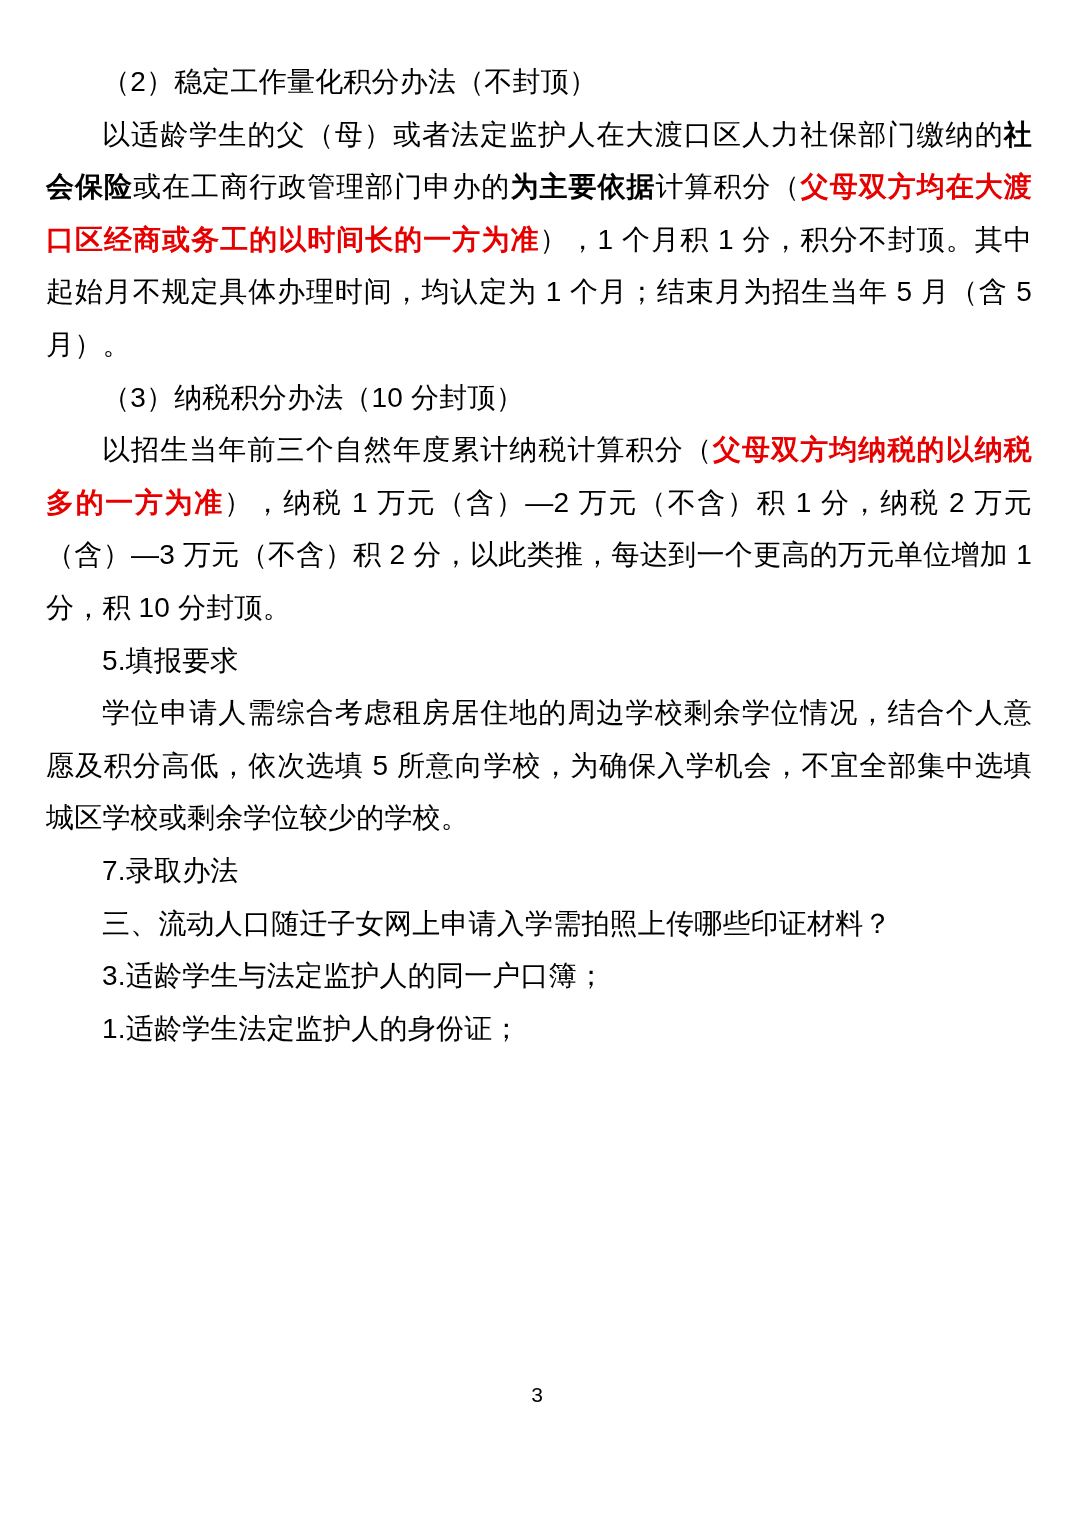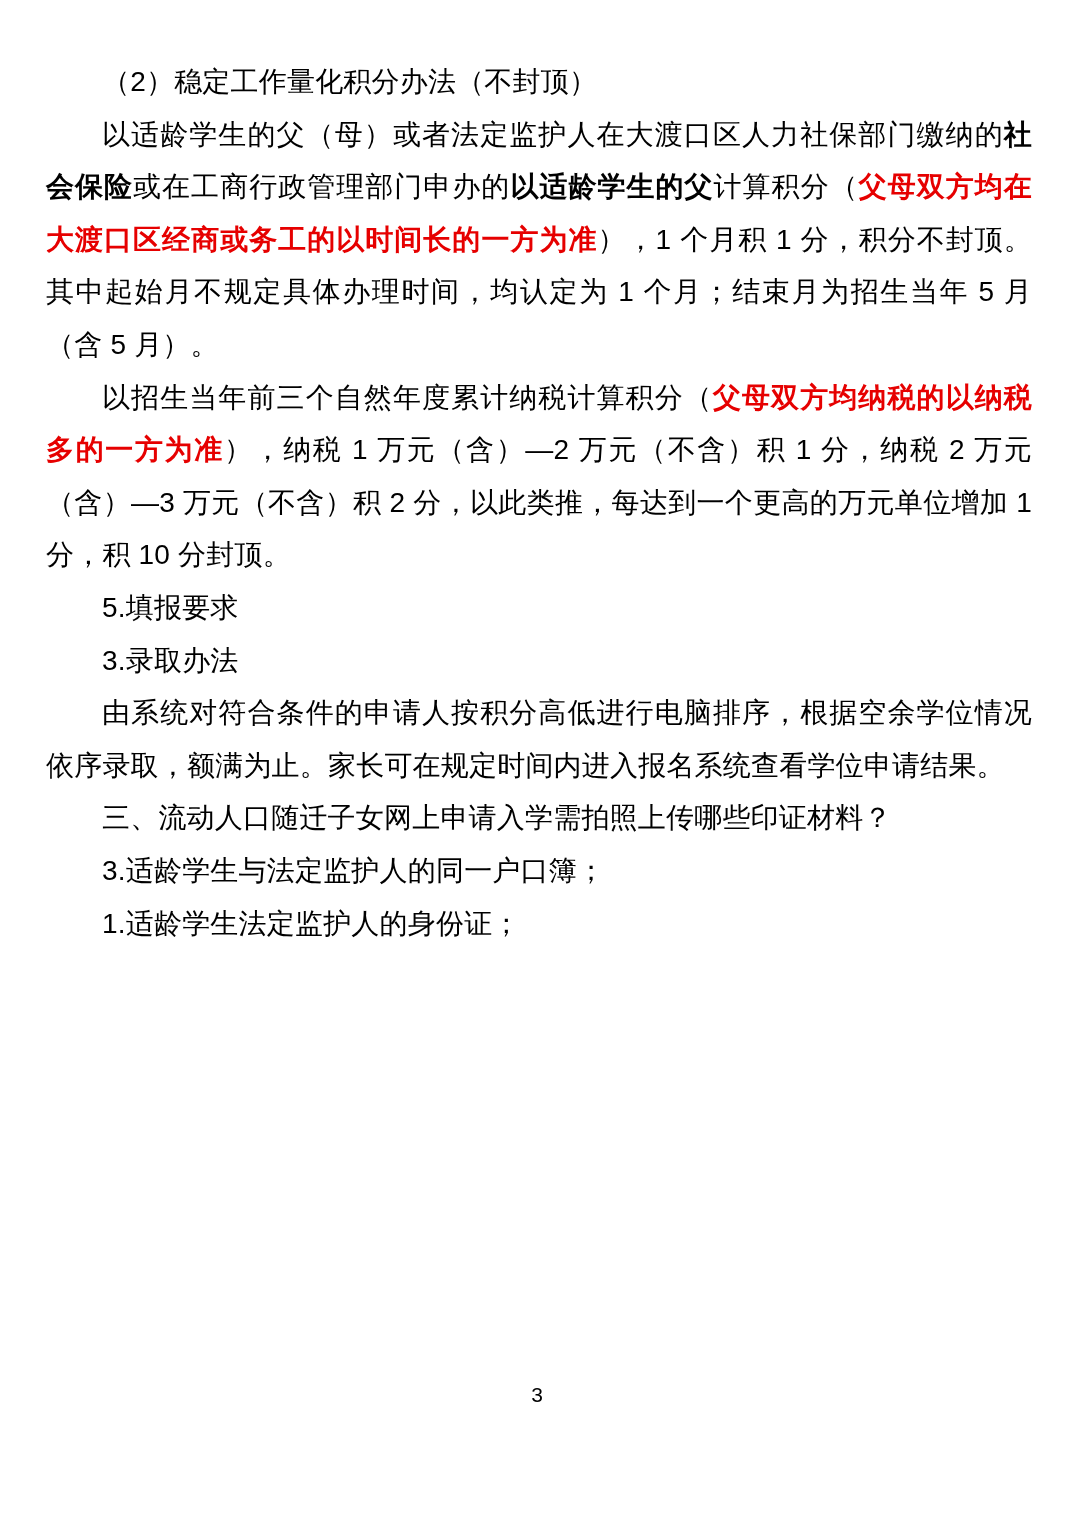--- a/index.html
+++ b/index.html
@@ -53,31 +53,32 @@
   }
 </style>
 </head>
 <body>
 
 <div class="page">
   <div class="content">
 
     <p><span>（2）稳定工作量化积分办法（不封顶）</span></p>
 
-    <p><span>以适龄学生的父（母）或者法定监护人在大渡口区人力社保部门缴纳的</span><span class="b">社会保险</span><span>或在工商行政管理部门申办的</span><span class="b">以适龄学生的父</span><span>计算积分（</span><span class="rb">父母双方均在大渡口区经商或务工的以时间长的一方为准</span><span>），1 个月积 1 分，积分不封顶。其中起始月不规定具体办理时间，均认定为 1 个月；结束月为招生当年 5 月（含 5 月）。</span></p>
+    <p><span>以适龄学生的父（母）或者法定监护人在大渡口区人力社保部门缴纳的</span><span class="b">社会保险</span><span>或在工商行政管理部门申办的</span><span class="b">为主要依据</span><span>计算积分（</span><span class="rb">父母双方均在大渡口区经商或务工的以时间长的一方为准</span><span>），1 个月积 1 分，积分不封顶。其中起始月不规定具体办理时间，均认定为 1 个月；结束月为招生当年 5 月（含 5 月）。</span></p>
 
+    <p><span>（3）纳税积分办法（10 分封顶）</span></p>
 
     <p><span>以招生当年前三个自然年度累计纳税计算积分（</span><span class="rb">父母双方均纳税的以纳税多的一方为准</span><span>），纳税 1 万元（含）—2 万元（不含）积 1 分，纳税 2 万元（含）—3 万元（不含）积 2 分，以此类推，每达到一个更高的万元单位增加 1 分，积 10 分封顶。</span></p>
 
     <p><span>5.填报要求</span></p>
 
+    <p><span>学位申请人需综合考虑租房居住地的周边学校剩余学位情况，结合个人意愿及积分高低，依次选填 5 所意向学校，为确保入学机会，不宜全部集中选填城区学校或剩余学位较少的学校。</span></p>
 
-    <p><span>3.录取办法</span></p>
+    <p><span>7.录取办法</span></p>
 
-    <p><span>由系统对符合条件的申请人按积分高低进行电脑排序，根据空余学位情况依序录取，额满为止。家长可在规定时间内进入报名系统查看学位申请结果。</span></p>
 
     <p class="heading"><span>三、流动人口随迁子女网上申请入学需拍照上传哪些印证材料？</span></p>
 
 
 
     <p><span>3.适龄学生与法定监护人的同一户口簿；</span></p>
 
     <p><span>1.适龄学生法定监护人的身份证；</span></p>
 
   </div>

